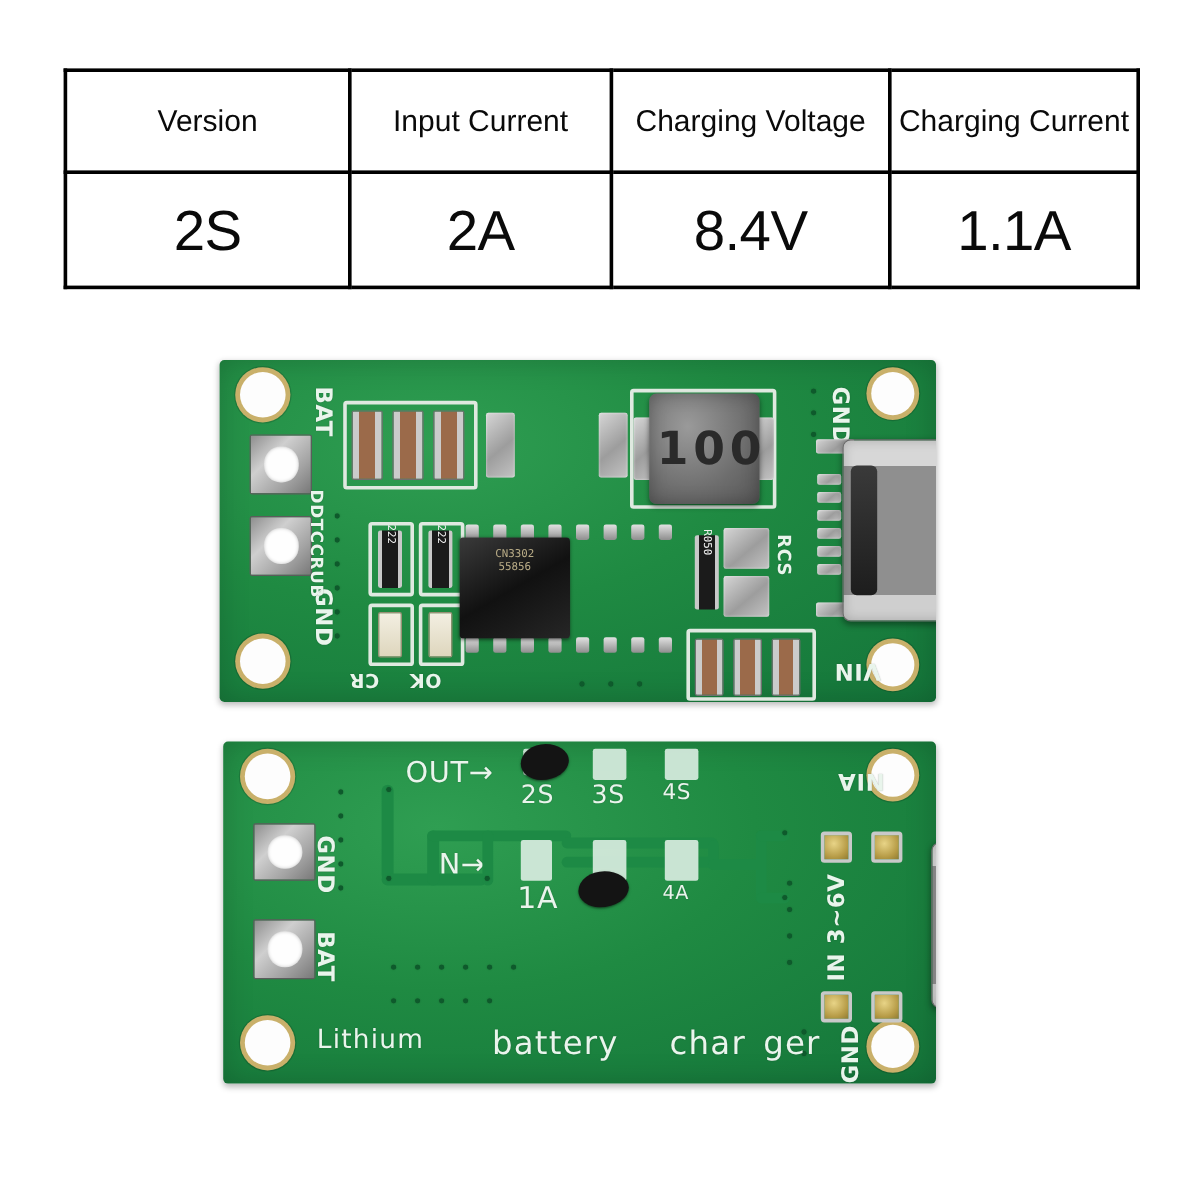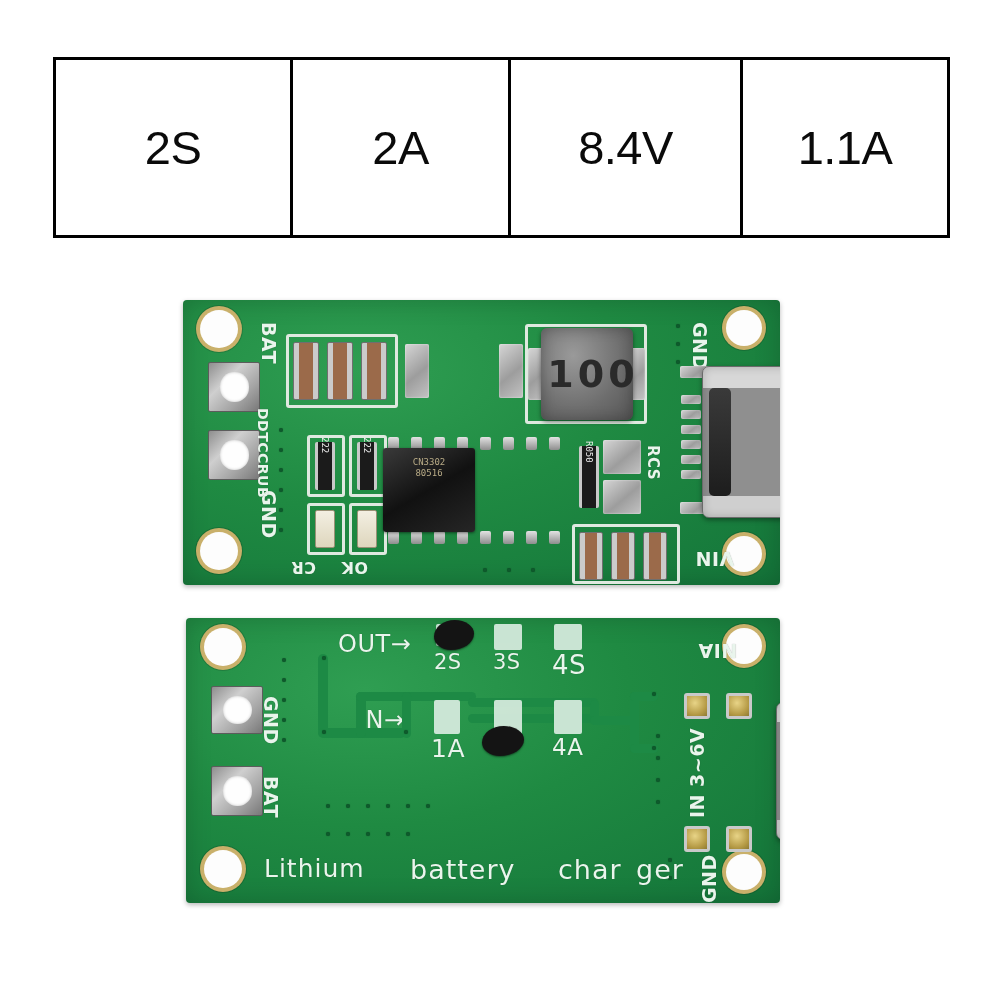--- a/index.html
+++ b/index.html
@@ -177,20 +177,26 @@
     position:absolute;
     background:radial-gradient(circle at 40% 35%, #e8d487, #b59a45 65%, #8e7a33);
     border:3px solid #c9c9c9; border-radius:3px;
   }
 </style>
 </head>
 <body>
 
 <table id="spec-table">
   <tbody>
+      <tr class="head">
+    <td class="c0">Version</td>
+    <td class="c1">Input Current</td>
+    <td class="c2">Charging Voltage</td>
+    <td class="c3">Charging Current</td>
+  </tr>
   <tr class="val">
     <td class="c0">2S</td>
     <td class="c1">2A</td>
     <td class="c2">8.4V</td>
     <td class="c3">1.1A</td>
   </tr>
 </tbody>
   </table>
 
 <div class="pcb" id="front-pcb" style="left:183px; top:300px; width:597px; height:285px;">
@@ -242,21 +248,21 @@
   <div class="leg" style="left:205px; top:137px;"></div>
   <div class="leg" style="left:228px; top:137px;"></div>
   <div class="leg" style="left:251px; top:137px;"></div>
   <div class="leg" style="left:274px; top:137px;"></div>
   <div class="leg" style="left:205px; top:231px;"></div>
   <div class="leg" style="left:228px; top:231px;"></div>
   <div class="leg" style="left:251px; top:231px;"></div>
   <div class="leg" style="left:274px; top:231px;"></div>
   <div class="soic" style="left:200px; top:148px; width:92px; height:84px;">
     <div>CN3302</div>
-    <div>80516</div>
+    <div>55856</div>
   </div>
 
   <div class="leg" style="left:297px; top:137px;"></div>
   <div class="leg" style="left:320px; top:137px;"></div>
   <div class="leg" style="left:343px; top:137px;"></div>
   <div class="leg" style="left:366px; top:137px;"></div>
   <div class="leg" style="left:297px; top:231px;"></div>
   <div class="leg" style="left:320px; top:231px;"></div>
   <div class="leg" style="left:343px; top:231px;"></div>
   <div class="leg" style="left:366px; top:231px;"></div>
@@ -335,48 +341,48 @@
   <div class="via" style="left:218px; top:112px;"></div>
   <div class="via" style="left:466px; top:74px;"></div>
   <div class="via" style="left:466px; top:128px;"></div>
 
   <div class="jpad" style="left:250px; top:6px;  width:26px; height:22px;"></div>
   <div class="jpad" style="left:308px; top:6px;  width:28px; height:26px;"></div>
   <div class="jpad" style="left:368px; top:6px;  width:28px; height:26px;"></div>
   <div class="blob" style="left:248px; top:2px; width:40px; height:30px;"></div>
   <div class="silk" style="left:248px; top:32px; font-size:21px; font-weight:400;">2S</div>
   <div class="silk" style="left:307px; top:32px; font-size:21px; font-weight:400;">3S</div>
-  <div class="silk" style="left:366px; top:32px; font-size:26px; font-weight:400;">4S</div>
+  <div class="silk" style="left:366px; top:32px; font-size:18px; font-weight:400;">4S</div>
 
   <div class="jpad" style="left:248px; top:82px; width:26px; height:34px;"></div>
   <div class="jpad" style="left:308px; top:82px; width:28px; height:34px;"></div>
   <div class="jpad" style="left:368px; top:82px; width:28px; height:34px;"></div>
   <div class="blob" style="left:296px; top:108px; width:42px; height:30px;"></div>
   <div class="silk" style="left:245px; top:116px; font-size:25px; font-weight:400;">1A</div>
-  <div class="silk" style="left:366px; top:116px; font-size:23px; font-weight:400;">4A</div>
+  <div class="silk" style="left:366px; top:116px; font-size:16px; font-weight:400;">4A</div>
 
   <div class="goldpad" style="left:498px; top:75px;  width:26px; height:26px;"></div>
   <div class="goldpad" style="left:540px; top:75px;  width:26px; height:26px;"></div>
   <div class="goldpad" style="left:498px; top:208px; width:26px; height:26px;"></div>
   <div class="goldpad" style="left:540px; top:208px; width:26px; height:26px;"></div>
 
   <div class="silk rot180" style="left:512px; top:22px; font-size:19px;">NIA</div>
   <div class="silk rotn90" style="left:500px; top:200px; font-size:19px;">IN 3~6V</div>
   <div class="silk rotn90" style="left:512px; top:285px; font-size:19px;">GND</div>
 
   <div class="usbc" style="left:590px; top:84px; width:42px; height:138px;"></div>
 
   <div class="via" style="left:470px; top:116px;"></div>
   <div class="via" style="left:470px; top:138px;"></div>
   <div class="via" style="left:470px; top:160px;"></div>
   <div class="via" style="left:470px; top:182px;"></div>
   <div class="via" style="left:482px; top:240px;"></div>
   <div class="via" style="left:482px; top:258px;"></div>
 
-  <div class="silk" style="left:78px;  top:236px; font-size:25px; font-weight:400; letter-spacing:1px;">Lithium</div>
+  <div class="silk" style="left:78px;  top:236px; font-size:22px; font-weight:400; letter-spacing:1px;">Lithium</div>
   <div class="silk" style="left:224px; top:236px; font-size:27px; font-weight:400; letter-spacing:1px;">battery</div>
   <div class="silk" style="left:372px; top:236px; font-size:27px; font-weight:400; letter-spacing:1px;">char</div>
   <div class="silk" style="left:450px; top:236px; font-size:27px; font-weight:400; letter-spacing:1px;">ger</div>
 
   <div class="via" style="left:140px; top:186px;"></div>
   <div class="via" style="left:160px; top:186px;"></div>
   <div class="via" style="left:180px; top:186px;"></div>
   <div class="via" style="left:200px; top:186px;"></div>
   <div class="via" style="left:220px; top:186px;"></div>
   <div class="via" style="left:240px; top:186px;"></div>

